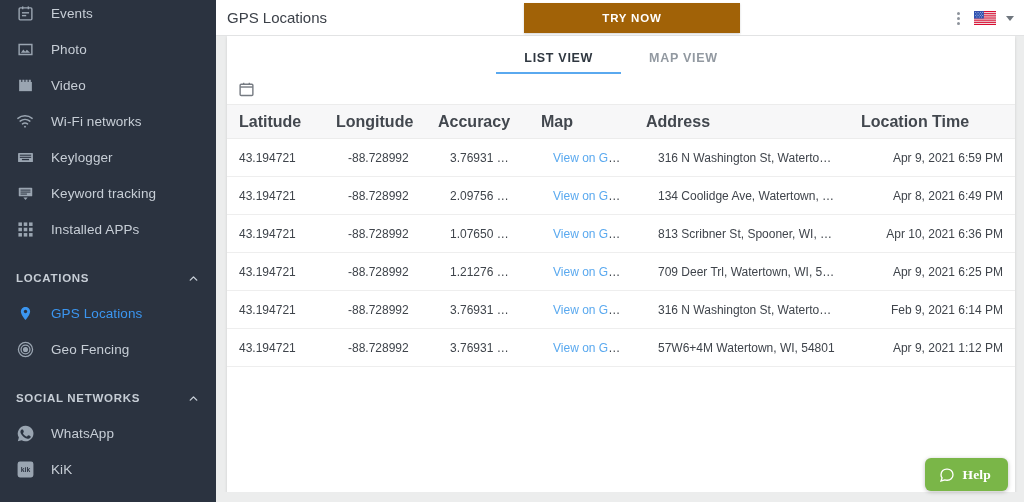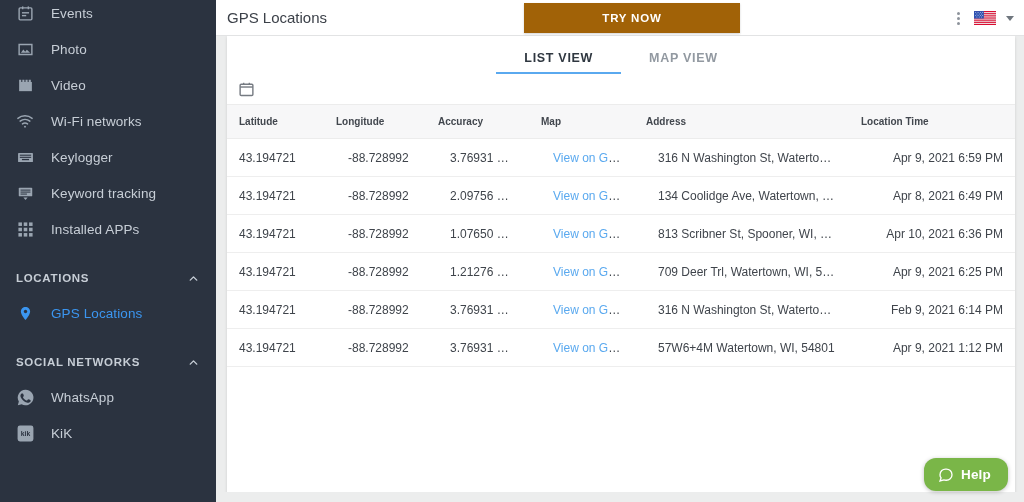--- a/index.html
+++ b/index.html
@@ -171,21 +171,21 @@
   }
   .cal-icon { cursor: pointer; display: flex; color: #767b82; }
 
   table.data {
     width: 100%;
     border-collapse: collapse;
     table-layout: fixed;
   }
   table.data thead th {
     background: #f7f7f8;
-    font-size: 10px;
+    font-size: 16px;
     font-weight: bold;
     color: #42474e;
     text-align: left;
     height: 34px;
     padding: 0 6px;
     border-top: 1px solid #ececec;
     border-bottom: 1px solid #ececec;
     white-space: nowrap;
   }
   table.data tbody td {
@@ -209,27 +209,28 @@
     text-decoration: none;
     cursor: pointer;
   }
   .table-body-fill { flex: 1; background: #ffffff; }
 
   .help-btn {
     position: absolute;
     right: 16px; bottom: 11px;
     height: 33px;
     background: #7ab648;
-    border-radius: 12px;
+    border-radius: 6px;
     display: flex; align-items: center;
     gap: 7px;
     padding: 0 17px 0 14px;
     cursor: pointer;
     box-shadow: 0 1px 4px rgba(0,0,0,.25);
     z-index: 20;
+    font-family: Liberation Serif, serif;
   }
   .help-btn .help-label {
     color: #ffffff; font-size: 13.5px; font-weight: bold; letter-spacing: .2px;
   }
   .help-btn .bubble { display: flex; color: #ffffff; }
   .bottom-strip {
     position: absolute;
     left: 0; right: 0; bottom: 0;
     height: 10px;
     background: #eceded;
@@ -341,20 +342,30 @@
     <div class="nav-item active">
       <span class="ico">
         <svg width="15" height="17" viewBox="0 0 24 24" fill="currentColor">
           <path d="M12 1.5c-4.1 0-7.4 3.3-7.4 7.4 0 5.6 7.4 13.6 7.4 13.6s7.4-8 7.4-13.6c0-4.1-3.3-7.4-7.4-7.4z"></path>
           <circle cx="12" cy="8.8" r="2.7" fill="#2b3340"></circle>
         </svg>
       </span>
       <span class="lbl">GPS Locations</span>
     </div>
 
+    <div class="nav-item">
+      <span class="ico">
+        <svg width="17" height="17" viewBox="0 0 24 24" fill="none" stroke="currentColor" stroke-width="1.8">
+          <circle cx="12" cy="12" r="10"></circle>
+            <circle cx="12" cy="12" r="6.3"></circle>
+            <circle cx="12" cy="12" r="2.7" fill="currentColor"></circle>
+        </svg>
+      </span>
+      <span class="lbl">Geo Fencing</span>
+    </div>
 
     <div class="section-head">
       <span class="stitle">SOCIAL NETWORKS</span>
       <span class="chev">
         <svg width="13" height="13" viewBox="0 0 24 24" fill="none" stroke="currentColor" stroke-width="2.6" stroke-linecap="round" stroke-linejoin="round">
           <polyline points="6 15 12 9 18 15"></polyline>
         </svg>
       </span>
     </div>
 

